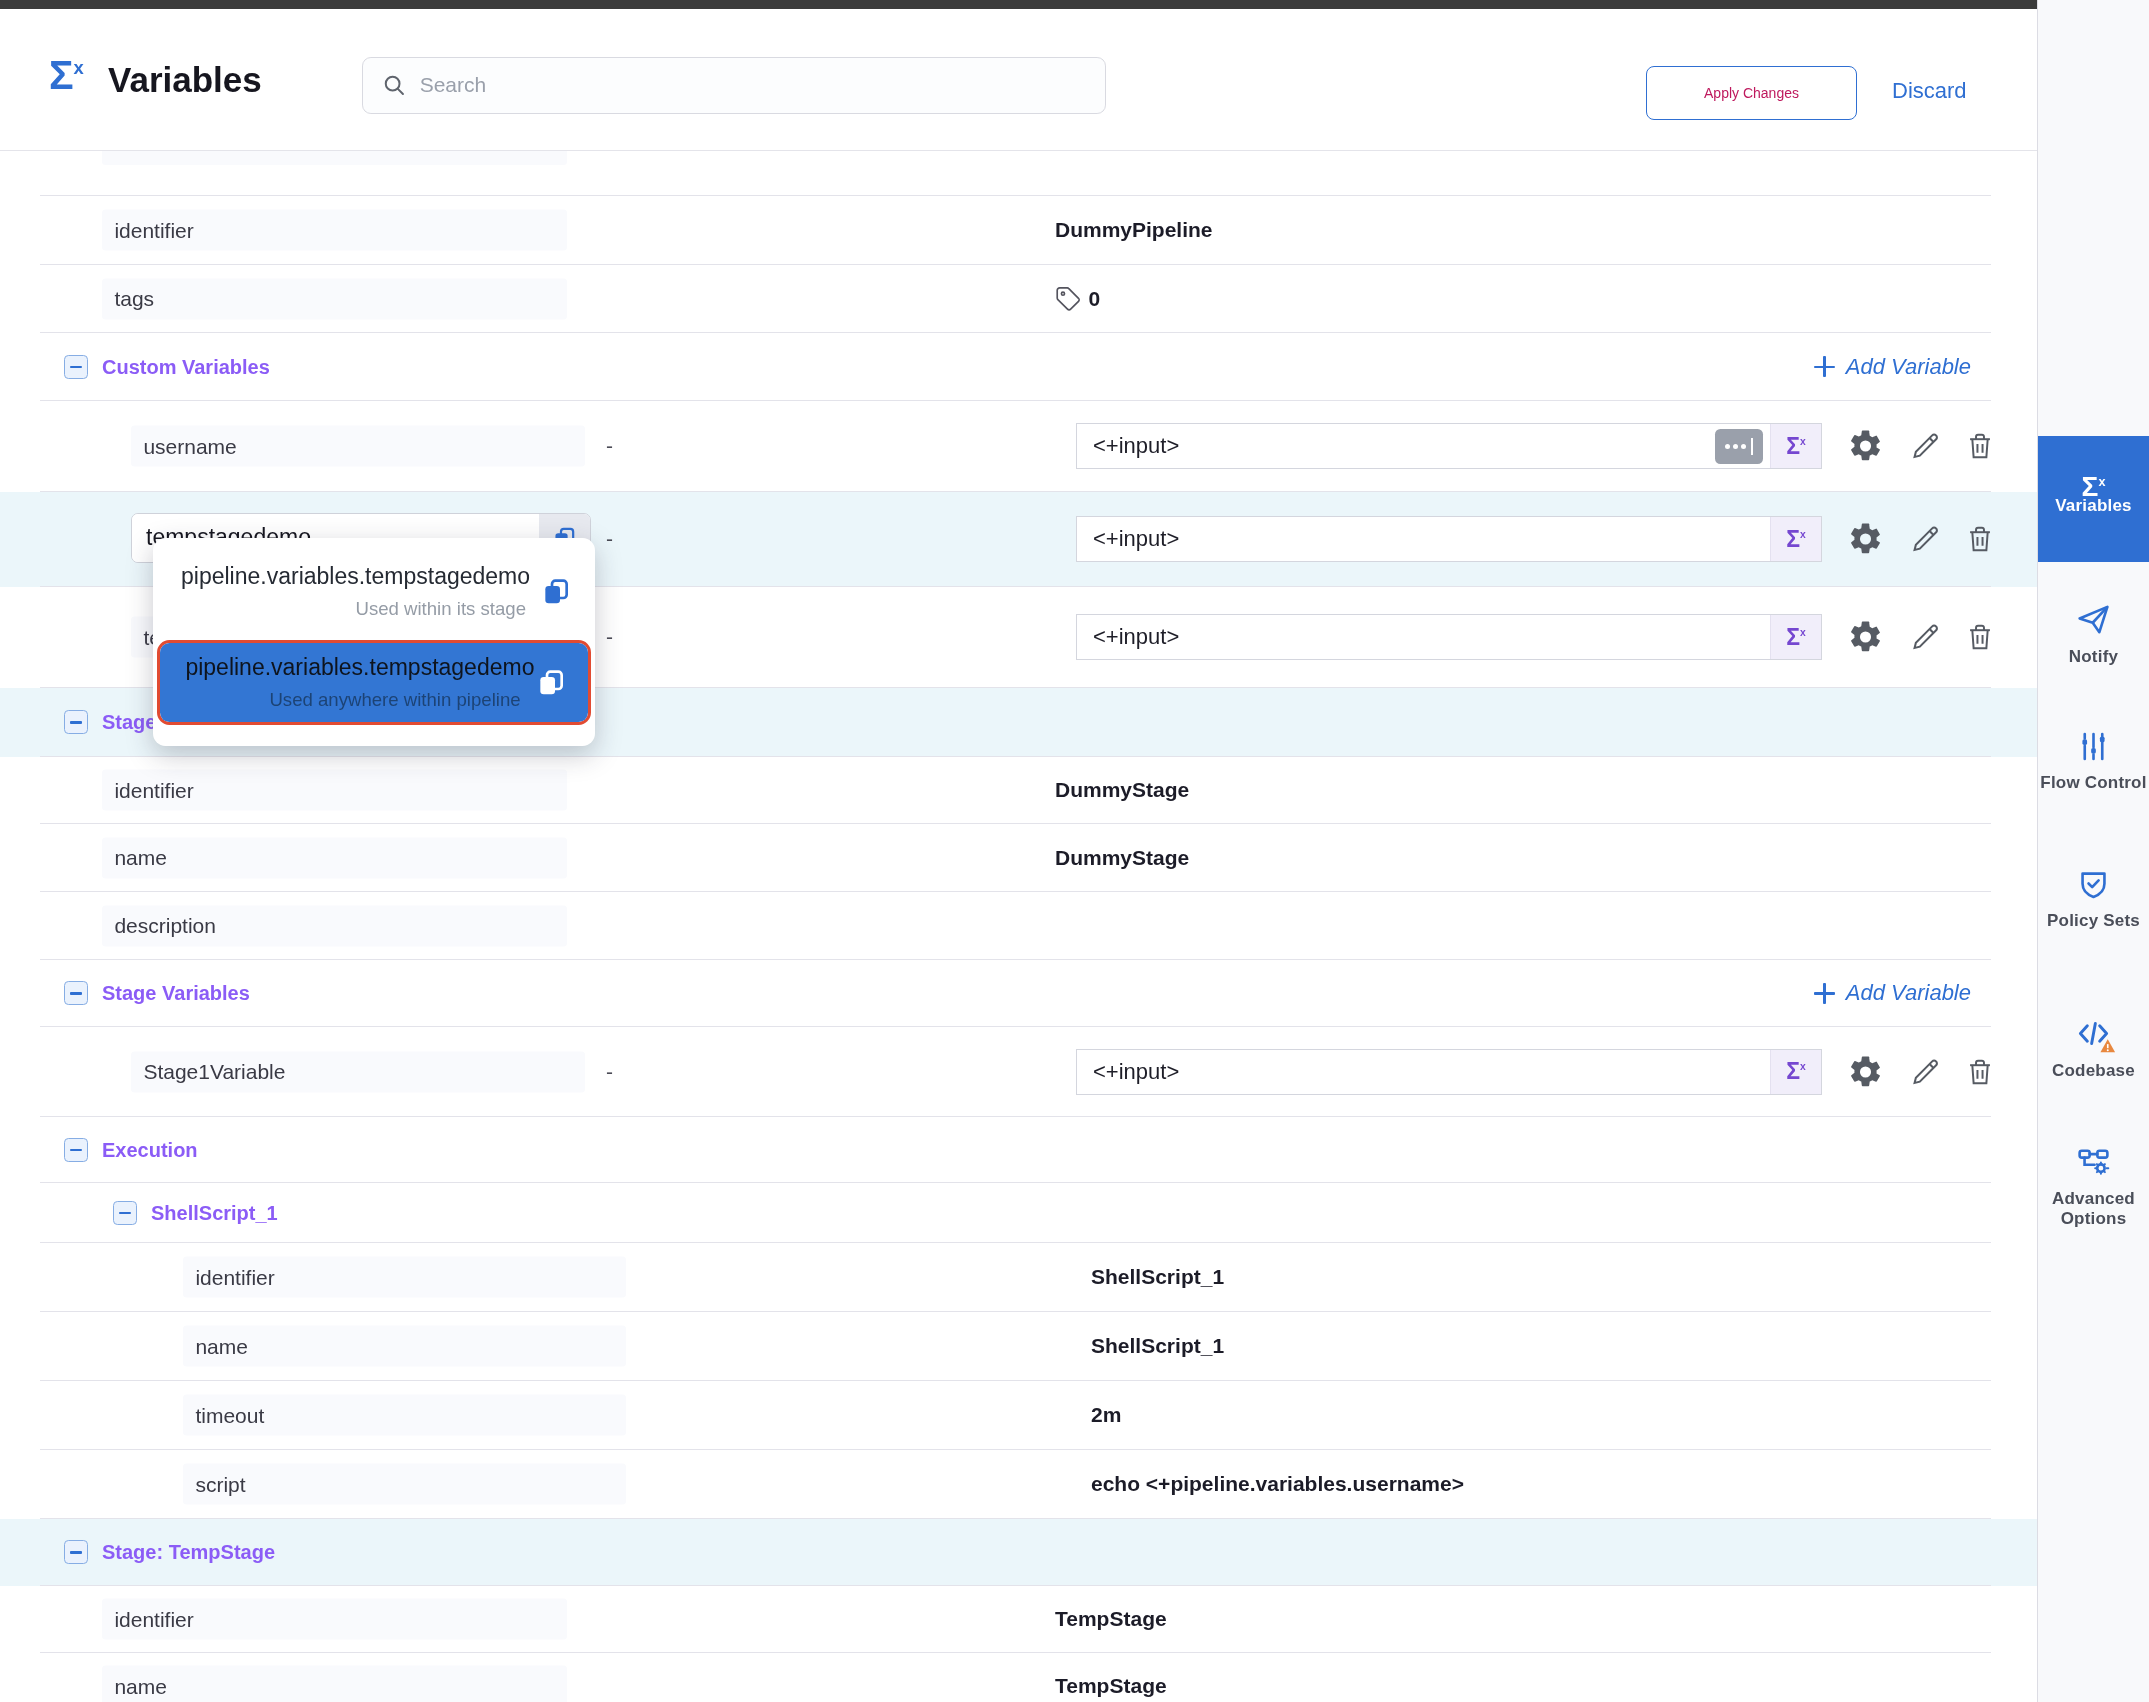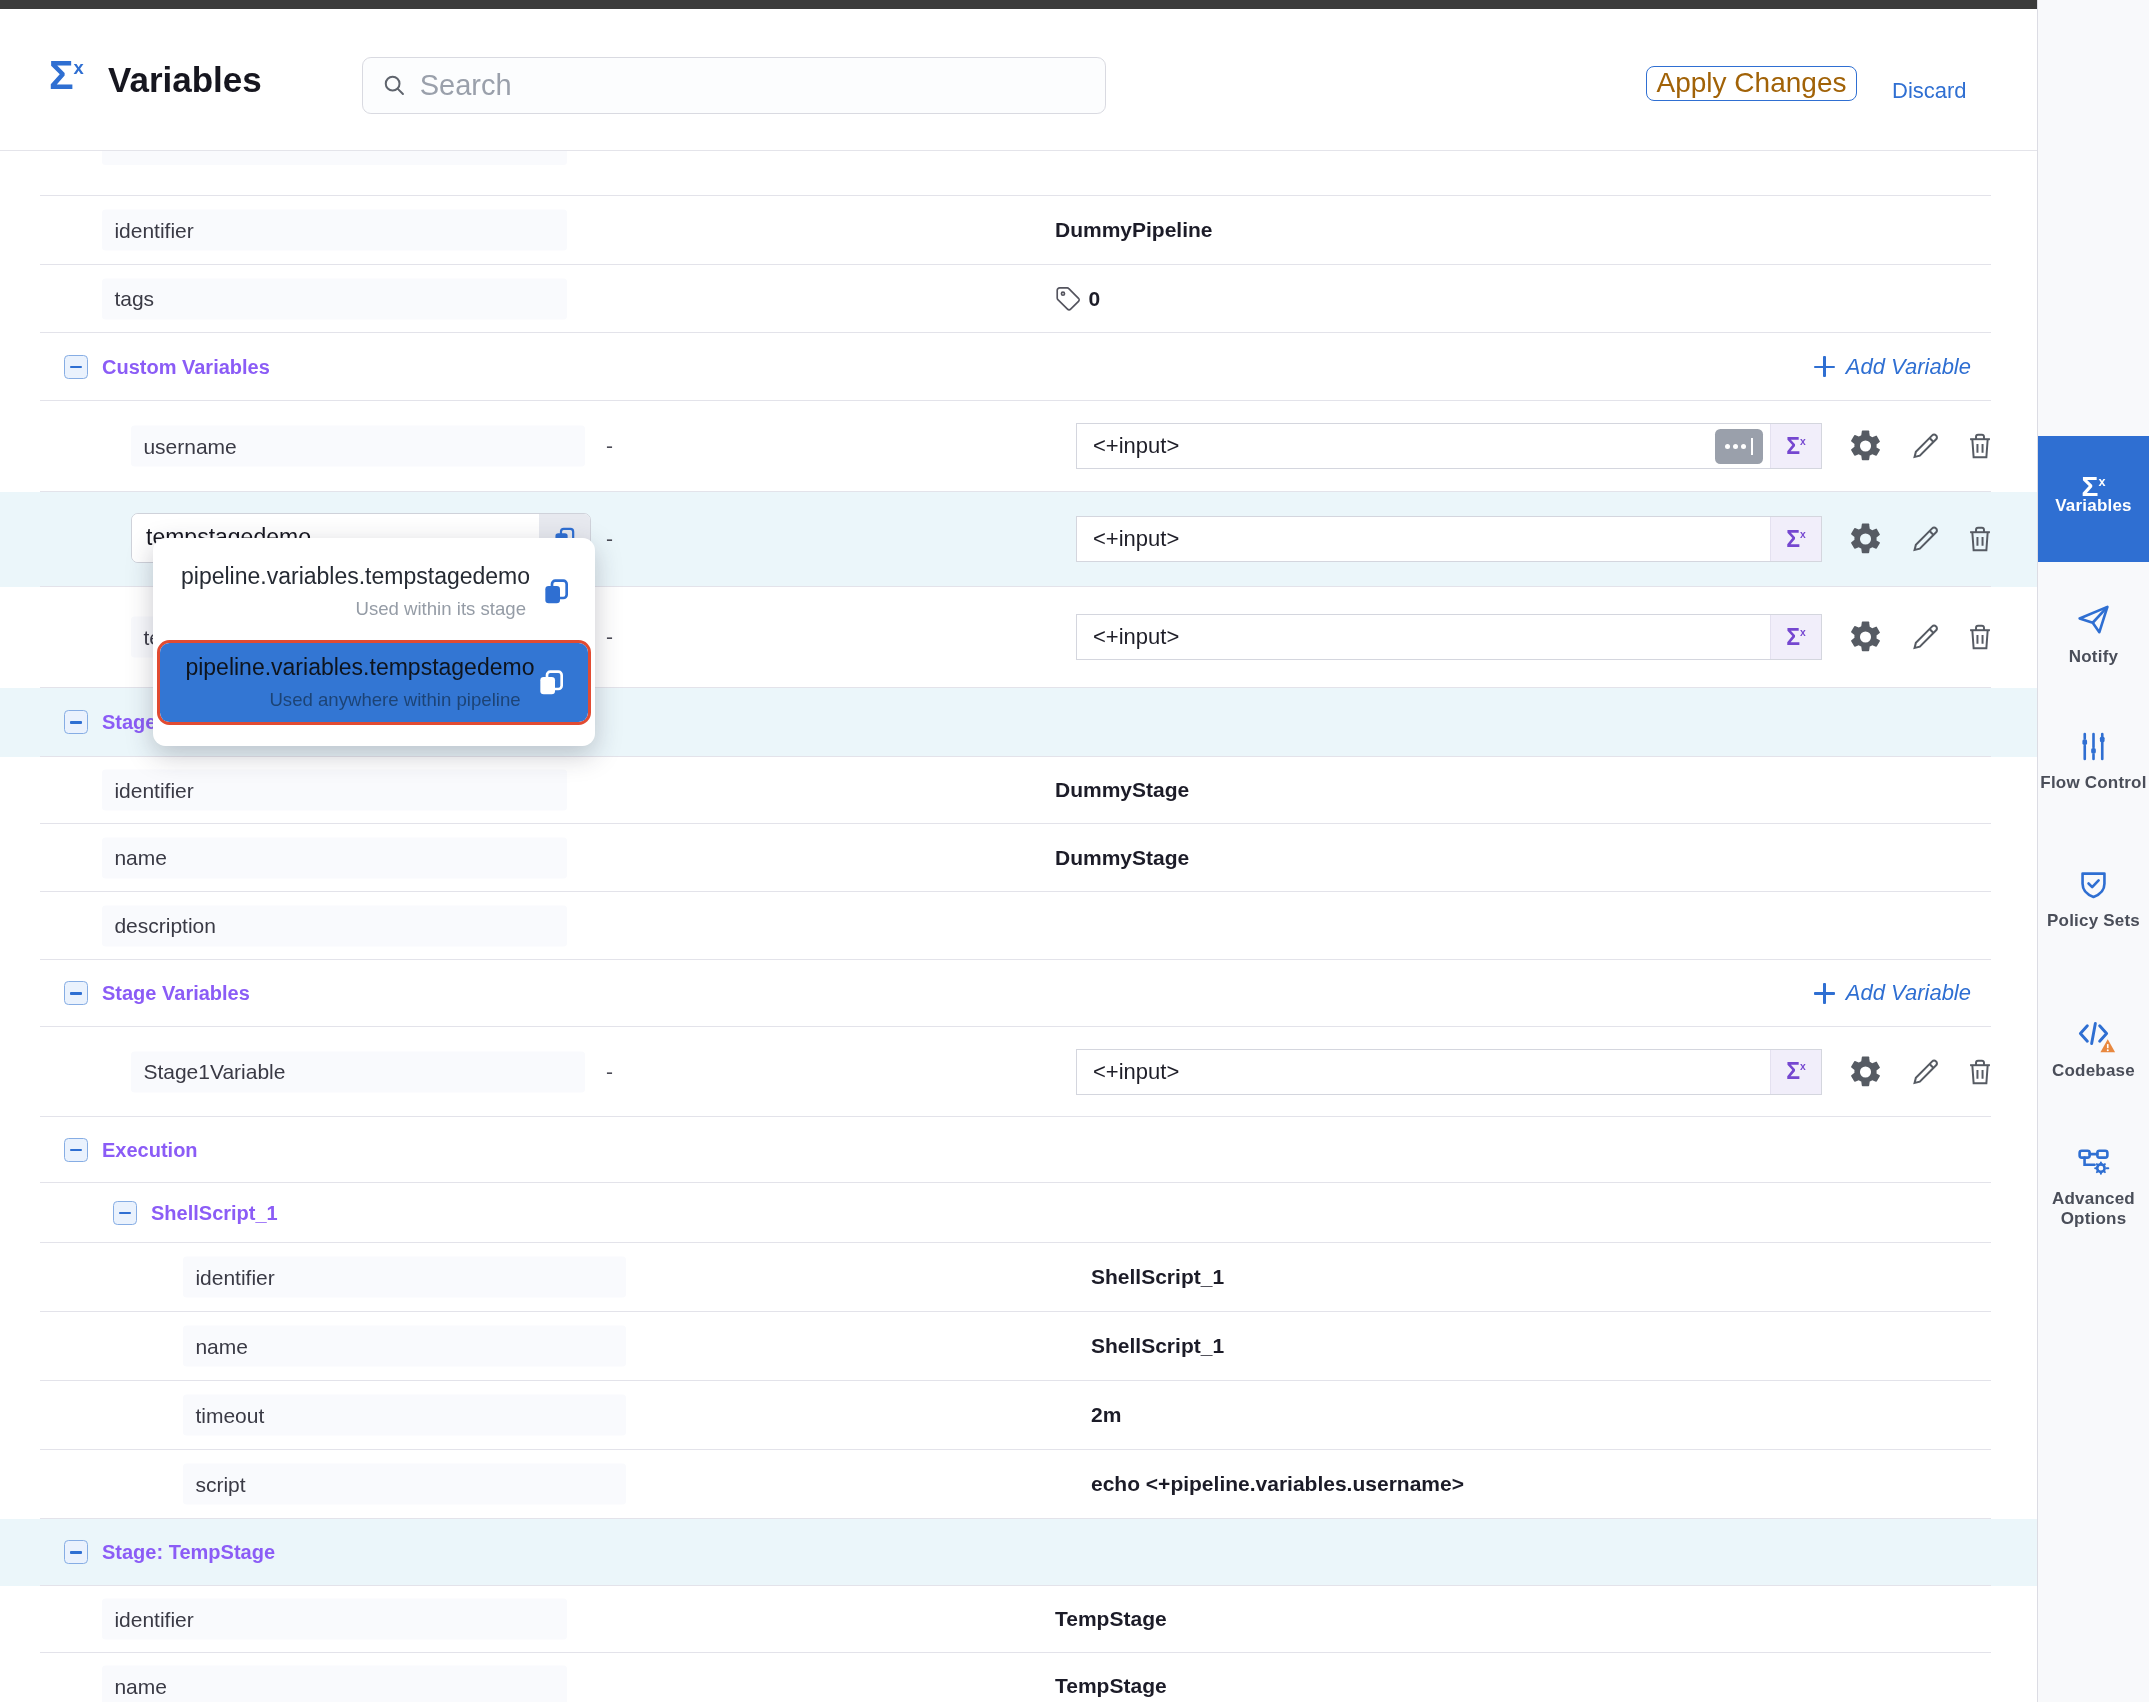--- a/index.html
+++ b/index.html
@@ -12,25 +12,25 @@
   .topbar { height: 8.9px; background: #3b3b3b; }
 
   .panel-header { position: relative; height: 142px; border-bottom: 0.9px solid #e4e4ea; background:#fff; }
   .sg { font-weight: 700; color: #2f6fd2; line-height: 1; }
   .sg sup { font-size: .45em; font-weight: 700; vertical-align: super; }
   .hdr-sigma { position: absolute; left: 49px; top: 46px; font-size: 41px; }
   .page-title { position: absolute; left: 108px; top: 51px; font-size: 35px; font-weight: 700; color: #16161f; }
   .search-box { position: absolute; left: 362px; top: 48px; width: 744px; height: 57px; border: 0.9px solid #d9dae1;
                 border-radius: 8.9px; background: #fcfdfe; display: flex; align-items: center; padding: 0 17.7px; gap: 12.4px; }
   .search-box svg { flex: 0 0 auto; color: #5f646d; }
-  .search-box input { border: none; outline: none; background: transparent; font-size: 29px; color: #4c1d95;
+  .search-box input { border: none; outline: none; background: transparent; font-size: 21px; color: #4c1d95;
                       font-family: "Liberation Sans", sans-serif; width: 100%; }
   .search-box input::placeholder { color: #9aa0ab; }
-  .apply-btn { position: absolute; left: 1646px; top: 57px; width: 211px; height: 35px; border: 1.8px solid #2f6fd2;
-               border-radius: 8px; background: #fff; color: #a16207; font-size: 28px; font-weight: 500;
+  .apply-btn { position: absolute; left: 1646px; top: 57px; width: 211px; height: 54px; border: 1.8px solid #2f6fd2;
+               border-radius: 8px; background: #fff; color: #be185d; font-size: 14px; font-weight: 500;
                display: flex; align-items: center; justify-content: center; cursor: pointer; }
   .discard-btn { position: absolute; left: 1892px; top: 57px; height: 50px; display: flex; align-items: center;
                  color: #2f6fd2; font-size: 22px; font-weight: 500; cursor: pointer; }
 
   
   .row { position: relative; width: 100%; }
   .row::after { content: ""; position: absolute; left: 40px; right: 46px; bottom: 0; border-bottom: 0.9px solid #e3e3ea; }
   .row.noline::after { display: none; }
   .cyan { background: #ebf6fa; }
 

